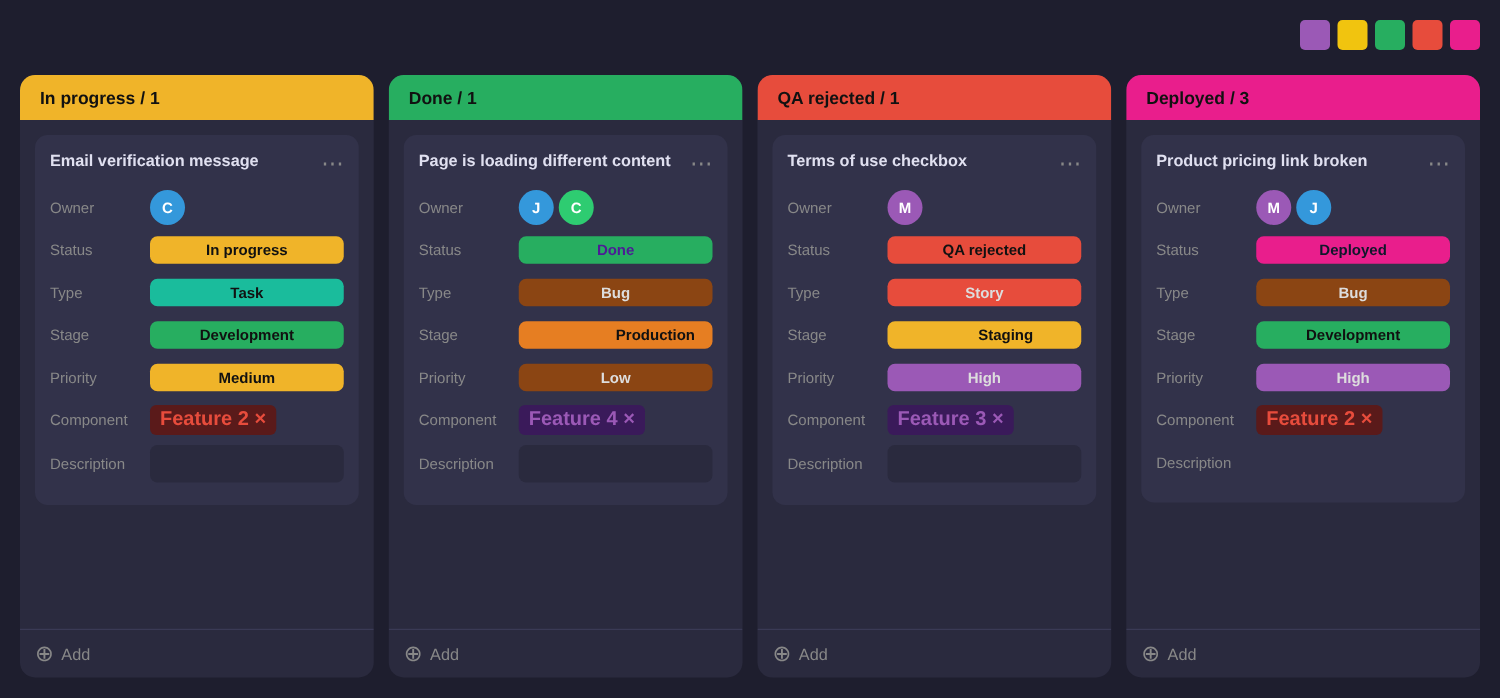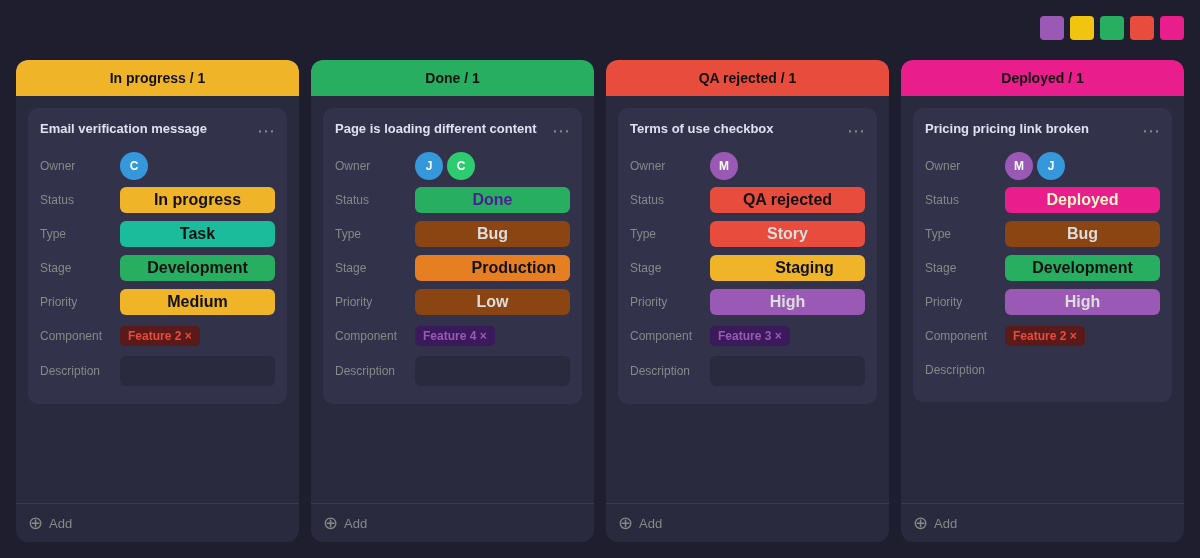--- a/index.html
+++ b/index.html
@@ -37,21 +37,21 @@
       flex: 1;
       background-color: #2a2a3e;
       border-radius: 12px;
       display: flex;
       flex-direction: column;
       overflow: hidden;
     }
 
     .column-header {
       padding: 10px 16px;
-      text-align: center;
+      text-align: left;
       font-weight: 600;
       font-size: 14px;
       color: #111;
       border-radius: 10px 10px 0 0;
     }
 
     .column-body {
       padding: 12px;
       flex: 1;
       overflow-y: auto;
@@ -104,21 +104,21 @@
     }
 
     .field-value {
       flex: 1;
     }
 
     .badge {
       display: inline-block;
       padding: 4px 14px;
       border-radius: 6px;
-      font-size: 16px;
+      font-size: 12px;
       font-weight: 600;
       color: #111;
       text-align: center;
       width: 100%;
     }
 
     .avatar-group {
       display: flex;
       gap: 4px;
     }
@@ -134,21 +134,21 @@
       font-weight: 700;
       color: white;
     }
 
     .tag {
       display: inline-flex;
       align-items: center;
       gap: 4px;
       padding: 3px 8px;
       border-radius: 5px;
-      font-size: 12px;
+      font-size: 16px;
       font-weight: 600;
     }
 
     .description-box {
       background-color: #2a2a3e;
       border-radius: 6px;
       height: 30px;
       width: 100%;
       font-size: 12px;
       color: #aaa;
@@ -314,37 +314,37 @@
             <div class="description-box field-value"></div>
           </div>
         </div>
       </div>
       <div class="add-btn">
         <span class="add-icon">⊕</span>
         <span>Add</span>
       </div>
     </div>
     <div class="column">
-      <div class="column-header" style="background-color: rgb(233, 30, 140);">Deployed / 1</div>
+      <div class="column-header" style="background-color: rgb(233, 30, 140);">Deployed / 3</div>
       <div class="column-body">
         <div class="card">
           <div class="card-title-row">
-            <div class="card-title">Pricing pricing link broken</div>
+            <div class="card-title">Product pricing link broken</div>
             <div class="card-menu">⋯</div>
           </div>
           <div class="field-row">
             <div class="field-label">Owner</div>
             <div class="avatar-group field-value">
               <div class="avatar" style="background-color: rgb(155, 89, 182);">M</div>
               <div class="avatar" style="background-color: rgb(52, 152, 219);">J</div>
             </div>
           </div>
           <div class="field-row">
             <div class="field-label">Status</div>
-            <div class="field-value"><div class="badge" style="background-color: rgb(233, 30, 140); color: #fef9c3;">Deployed</div></div>
+            <div class="field-value"><div class="badge" style="background-color: rgb(233, 30, 140); color: #0f172a;">Deployed</div></div>
           </div>
           <div class="field-row">
             <div class="field-label">Type</div>
             <div class="field-value"><div class="badge" style="background-color: rgb(139, 69, 19); color: rgb(221, 221, 221);">Bug</div></div>
           </div>
           <div class="field-row">
             <div class="field-label">Stage</div>
             <div class="field-value"><div class="badge" style="background-color: rgb(39, 174, 96); color: rgb(17, 17, 17);">Development</div></div>
           </div>
           <div class="field-row">

